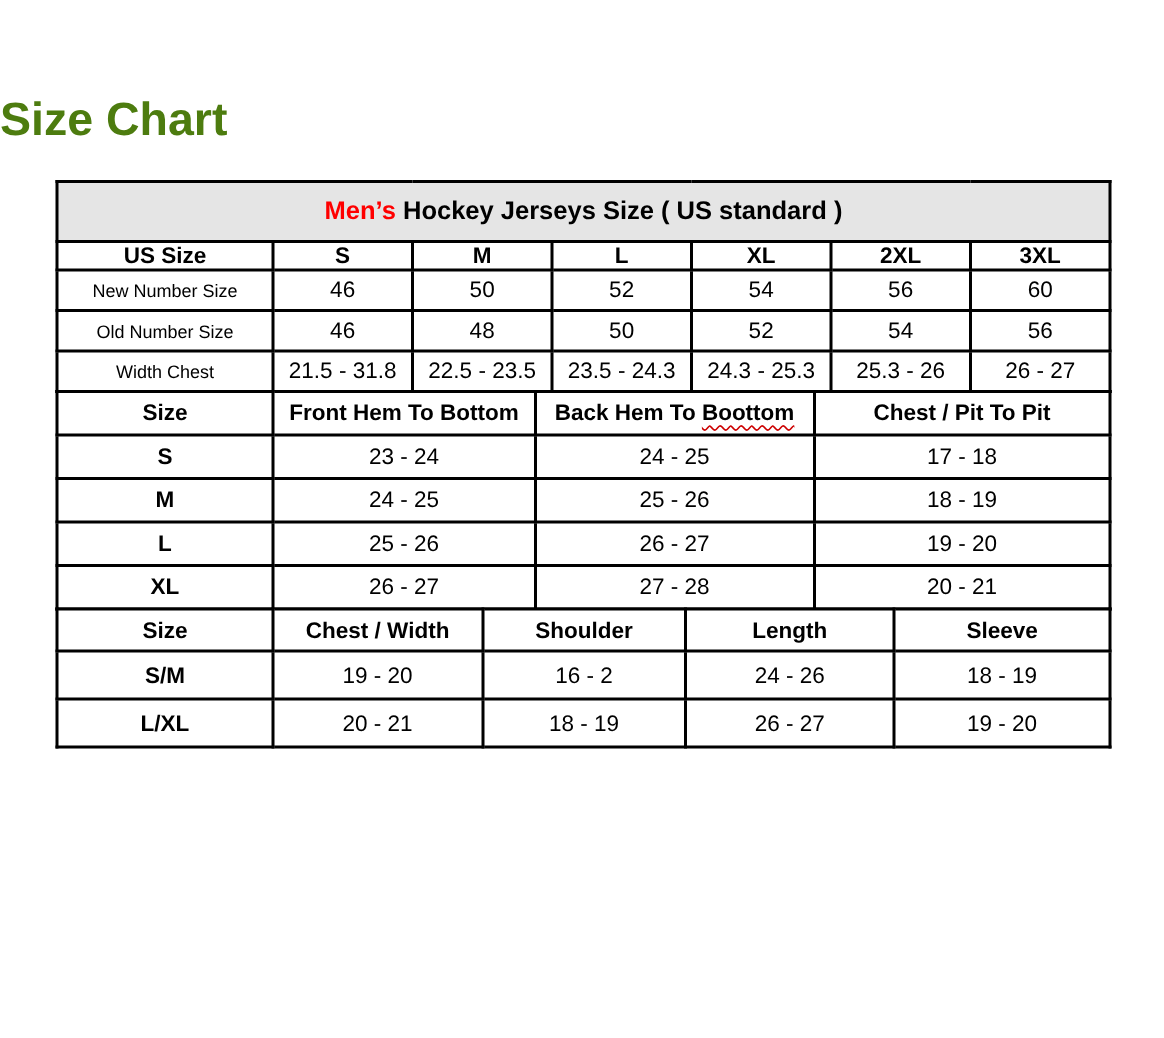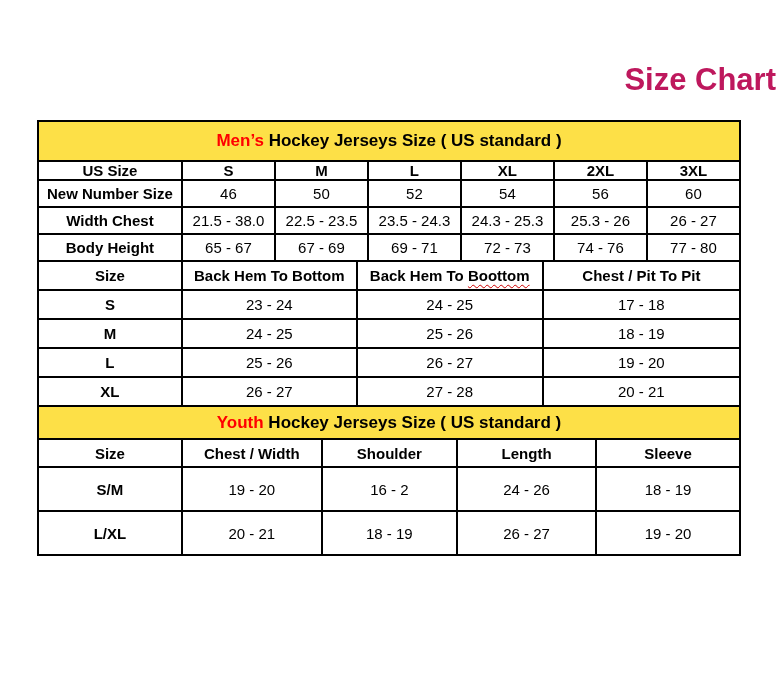--- a/index.html
+++ b/index.html
@@ -5,24 +5,24 @@
   * { margin: 0; padding: 0; box-sizing: border-box; }
   html, body { background: #ffffff; }
   body {
     width: 776px; height: 692px;
     font-family: "Liberation Sans", sans-serif;
     overflow: hidden;
     position: relative;
   }
   .title {
     margin-top: 62px;
-    text-align: right;
+    text-align: left;
     font-size: 31px;
     font-weight: bold;
-    color: #be185d;
+    color: #4d7c0f;
     letter-spacing: 0px;
   }
   .tables-wrap {
     position: absolute;
     left: 37px; top: 120px;
     width: 704px;
   }
   table {
     width: 100%;
     border-collapse: collapse;
@@ -32,36 +32,36 @@
   td, th {
     border: 2px solid #000000;
     text-align: center;
     vertical-align: middle;
     font-size: 15px;
     color: #000000;
     background: #ffffff;
     padding: 0 2px;
   }
   .caption-cell {
-    background: #fde047;
+    background: #e5e5e5;
     font-size: 17px;
     font-weight: bold;
     height: 40px;
   }
   .sec-women .caption-cell { height: 38px; }
   .sec-youth .caption-cell { height: 33px; }
   .caption-accent { color: #FF0000; }
   th { font-weight: bold; }
   .sec-men th { height: 17px; }
   .sec-men .data-row td { height: 27px; }
   .sec-women th, .sec-women .data-row td { height: 29px; }
   .sec-youth th { height: 28px; }
-  .sec-youth .data-row td { height: 44px; }
+  .sec-youth .data-row td { height: 32px; }
   
-  .sec-men .data-row td:first-child { font-weight: bold; font-size: 15px; }
+  .sec-men .data-row td:first-child { font-weight: normal; font-size: 12px; }
   .sec-women .data-row td:first-child,
   .sec-youth .data-row td:first-child { font-weight: bold; }
   
   .sec-men col.c-label { width: 20.5%; }
   .sec-men col.c-size { width: 13.25%; }
   .sec-women col.c0 { width: 20.5%; }
   .sec-women col.c1 { width: 24.9%; }
   .sec-women col.c2 { width: 26.5%; }
   .sec-women col.c3 { width: 28.1%; }
   .sec-youth col.c0 { width: 20.5%; }
@@ -110,51 +110,51 @@
         <tr class="data-row">
           <td>New Number Size</td>
           <td>46</td>
           <td>50</td>
           <td>52</td>
           <td>54</td>
           <td>56</td>
           <td>60</td>
         </tr>
         <tr class="data-row">
+          <td>Old Number Size</td>
+          <td>46</td>
+          <td>48</td>
+          <td>50</td>
+          <td>52</td>
+          <td>54</td>
+          <td>56</td>
+        </tr>
+        <tr class="data-row">
           <td>Width Chest</td>
-          <td>21.5 - 38.0</td>
+          <td>21.5 - 31.8</td>
           <td>22.5 - 23.5</td>
           <td>23.5 - 24.3</td>
           <td>24.3 - 25.3</td>
           <td>25.3 - 26</td>
           <td>26 - 27</td>
-        </tr>
-        <tr class="data-row">
-          <td>Body Height</td>
-          <td>65 - 67</td>
-          <td>67 - 69</td>
-          <td>69 - 71</td>
-          <td>72 - 73</td>
-          <td>74 - 76</td>
-          <td>77 - 80</td>
         </tr>
       </tbody>
   </table>
 
   <table class="sec-women">
     <colgroup>
       <col class="c0">
         <col class="c1">
         <col class="c2">
         <col class="c3">
     </colgroup>
     <tbody>
         <tr class="header-row">
           <th>Size</th>
-          <th>Back Hem To Bottom</th>
+          <th>Front Hem To Bottom</th>
           <th>Back Hem To <span class="wavy">Boottom</span></th>
           <th>Chest / Pit To Pit</th>
         </tr>
         <tr class="data-row">
           <td>S</td>
           <td>23 - 24</td>
           <td>24 - 25</td>
           <td>17 - 18</td>
         </tr>
         <tr class="data-row">
@@ -180,23 +180,20 @@
 
   <table class="sec-youth">
     <colgroup>
       <col class="c0">
         <col class="c1">
         <col class="c2">
         <col class="c3">
         <col class="c4">
     </colgroup>
     <tbody>
-        <tr>
-          <td colspan="5" class="caption-cell"><span class="caption-accent">Youth</span><span> Hockey Jerseys Size ( US standard )</span></td>
-        </tr>
         <tr class="header-row">
           <th>Size</th>
           <th>Chest / Width</th>
           <th>Shoulder</th>
           <th>Length</th>
           <th>Sleeve</th>
         </tr>
         <tr class="data-row">
           <td>S/M</td>
           <td>19 - 20</td>

